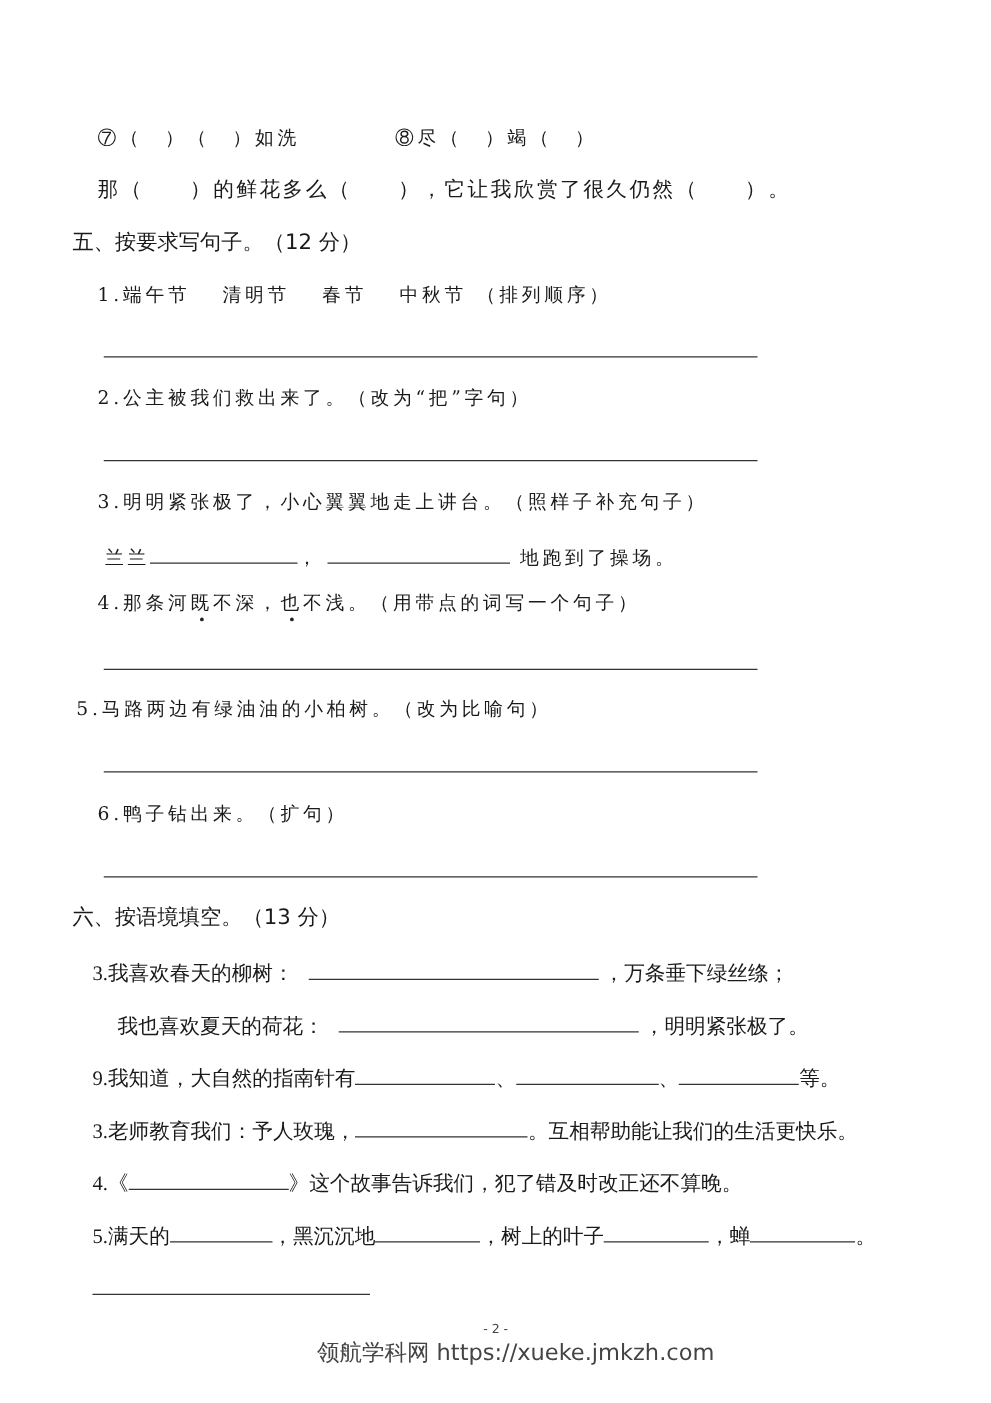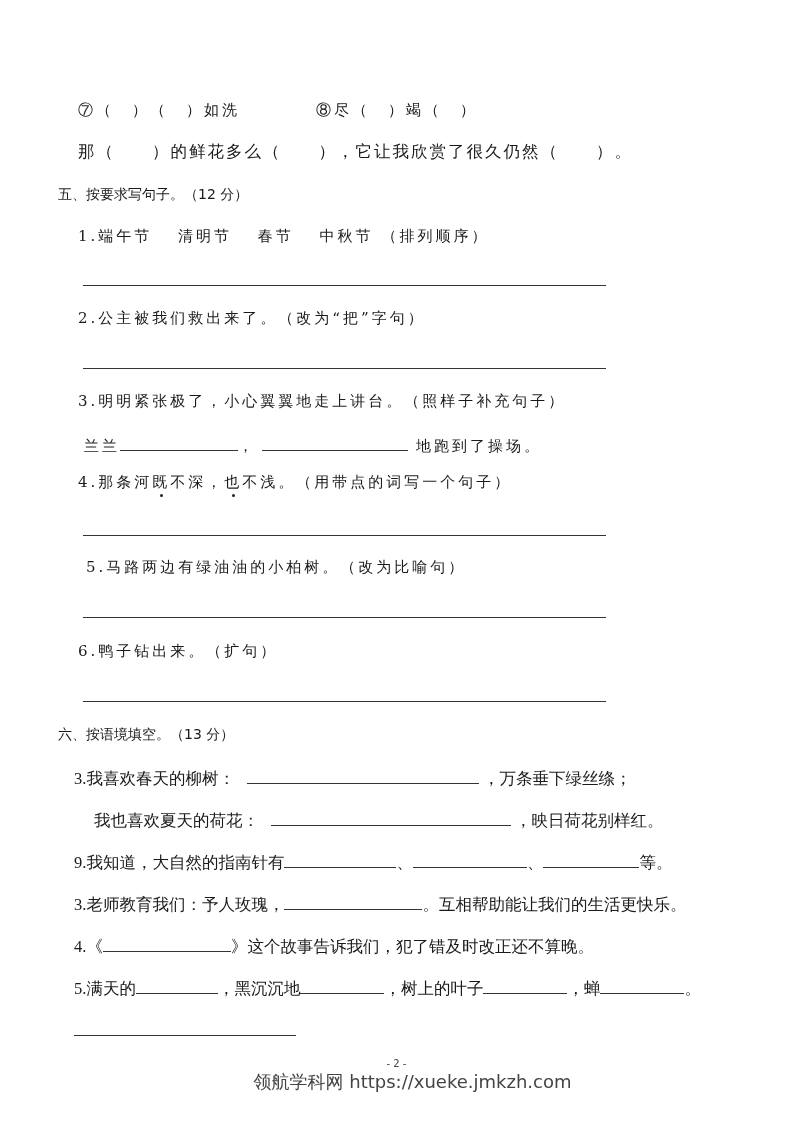--- a/index.html
+++ b/index.html
@@ -2,21 +2,21 @@
 <html><head>
 <meta charset="utf-8">
 <style>
   html, body { margin: 0; padding: 0; background: #ffffff; }
   body { width: 793px; height: 1122px; position: relative; overflow: hidden;
          font-family: "DejaVu Serif", "Liberation Serif", serif; color: #1a1a1a; }
   .abs { position: absolute; white-space: nowrap; }
   .t { font-size: 16px; line-height: 20px; }
   .kai { font-family: "DejaVu Serif", serif; letter-spacing: 3px; font-size: 15px; }
   .song { font-family: "Liberation Serif", "DejaVu Serif", serif; font-size: 16.5px; }
-  .sec { font-family: "DejaVu Sans", "Liberation Sans", sans-serif; font-size: 14px; font-weight: normal; }
+  .sec { font-family: "DejaVu Sans", "Liberation Sans", sans-serif; font-size: 17px; font-weight: normal; }
   .line { position: absolute; height: 0; border-top: 1.3px solid #333; }
   .blank { display: inline-block; border-bottom: 1.2px solid #333; height: 17px; vertical-align: baseline; }
   .dot { position: relative; }
   .dot::after { content: ""; position: absolute; left: 50%; bottom: -6px; width: 3px; height: 3px;
                 margin-left: -1.5px; background: #222; border-radius: 50%; }
   .footer { font-family: "DejaVu Sans", sans-serif; color: #444; }
 </style>
 </head>
 <body>
 
@@ -41,37 +41,37 @@
 </div>
 <div class="abs t kai" style="left:84px; top:433px;">
   <span>兰兰</span><span class="blank" style="width:118px;"></span><span>，</span><span class="blank" style="width:146px; margin-left:6px; margin-right:8px;"></span><span>地跑到了操场。</span>
 </div>
 
 <div class="abs t kai" style="left:78px; top:472px;">
   <span>4.</span><span>那条河</span><span class="dot">既</span><span>不深，</span><span class="dot">也</span><span>不浅。（用带点的词写一个句子）</span>
 </div>
 <div class="line" style="left:83px; top:535px; width:523px;"></div>
 
-<div class="abs t kai" style="left:86px; top:557px;">
+<div class="abs t kai" style="left:61px; top:557px;">
   <span>5.</span><span>马路两边有绿油油的小柏树。（改为比喻句）</span>
 </div>
 <div class="line" style="left:83px; top:617px; width:523px;"></div>
 
 <div class="abs t kai" style="left:78px; top:641px;">
   <span>6.</span><span>鸭子钻出来。（扩句）</span>
 </div>
 <div class="line" style="left:83px; top:701px; width:523px;"></div>
 
 <div class="abs t sec" style="left:58px; top:724px;">六、按语境填空。（13 分）</div>
 
 <div class="abs t song" style="left:74px; top:766px;">
   <span>3.我喜欢春天的柳树：</span><span class="blank" style="width:232px; margin-left:12px; margin-right:4px;"></span><span>，万条垂下绿丝绦；</span>
 </div>
 <div class="abs t song" style="left:94px; top:808px;">
-  <span>我也喜欢夏天的荷花：</span><span class="blank" style="width:240px; margin-left:12px; margin-right:4px;"></span><span>，映日荷花别样红。</span>
+  <span>我也喜欢夏天的荷花：</span><span class="blank" style="width:240px; margin-left:12px; margin-right:4px;"></span><span>，明明紧张极了。</span>
 </div>
 <div class="abs t song" style="left:74px; top:850px;">
   <span>9.我知道，大自然的指南针有</span><span class="blank" style="width:112px;"></span><span>、</span><span class="blank" style="width:114px;"></span><span>、</span><span class="blank" style="width:96px;"></span><span>等。</span>
 </div>
 <div class="abs t song" style="left:74px; top:892px;">
   <span>3.老师教育我们：予人玫瑰，</span><span class="blank" style="width:138px;"></span><span>。互相帮助能让我们的生活更快乐。</span>
 </div>
 <div class="abs t song" style="left:74px; top:934px;">
   <span>4.《</span><span class="blank" style="width:128px;"></span><span>》这个故事告诉我们，犯了错及时改正还不算晚。</span>
 </div>

